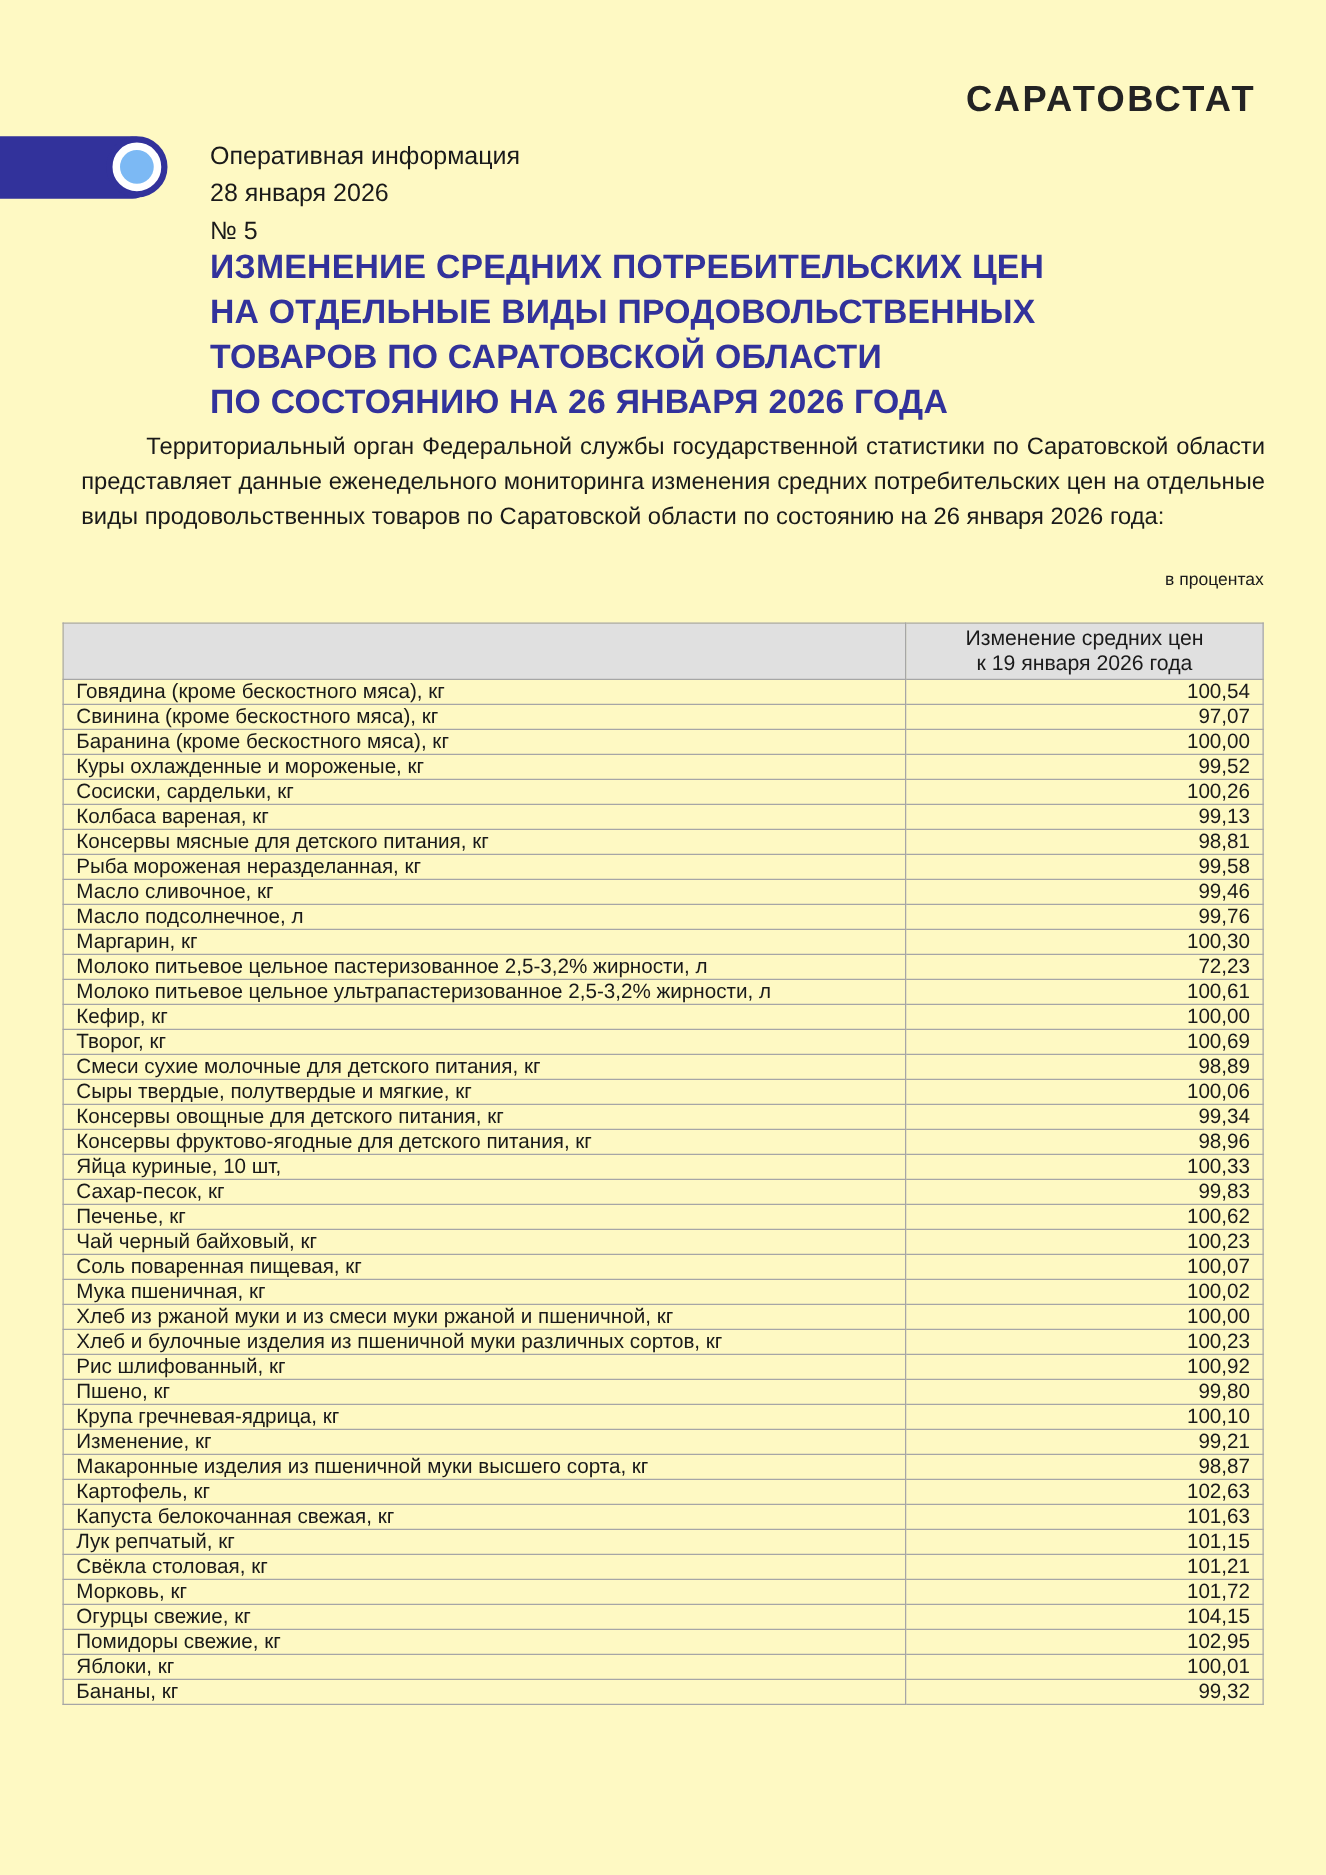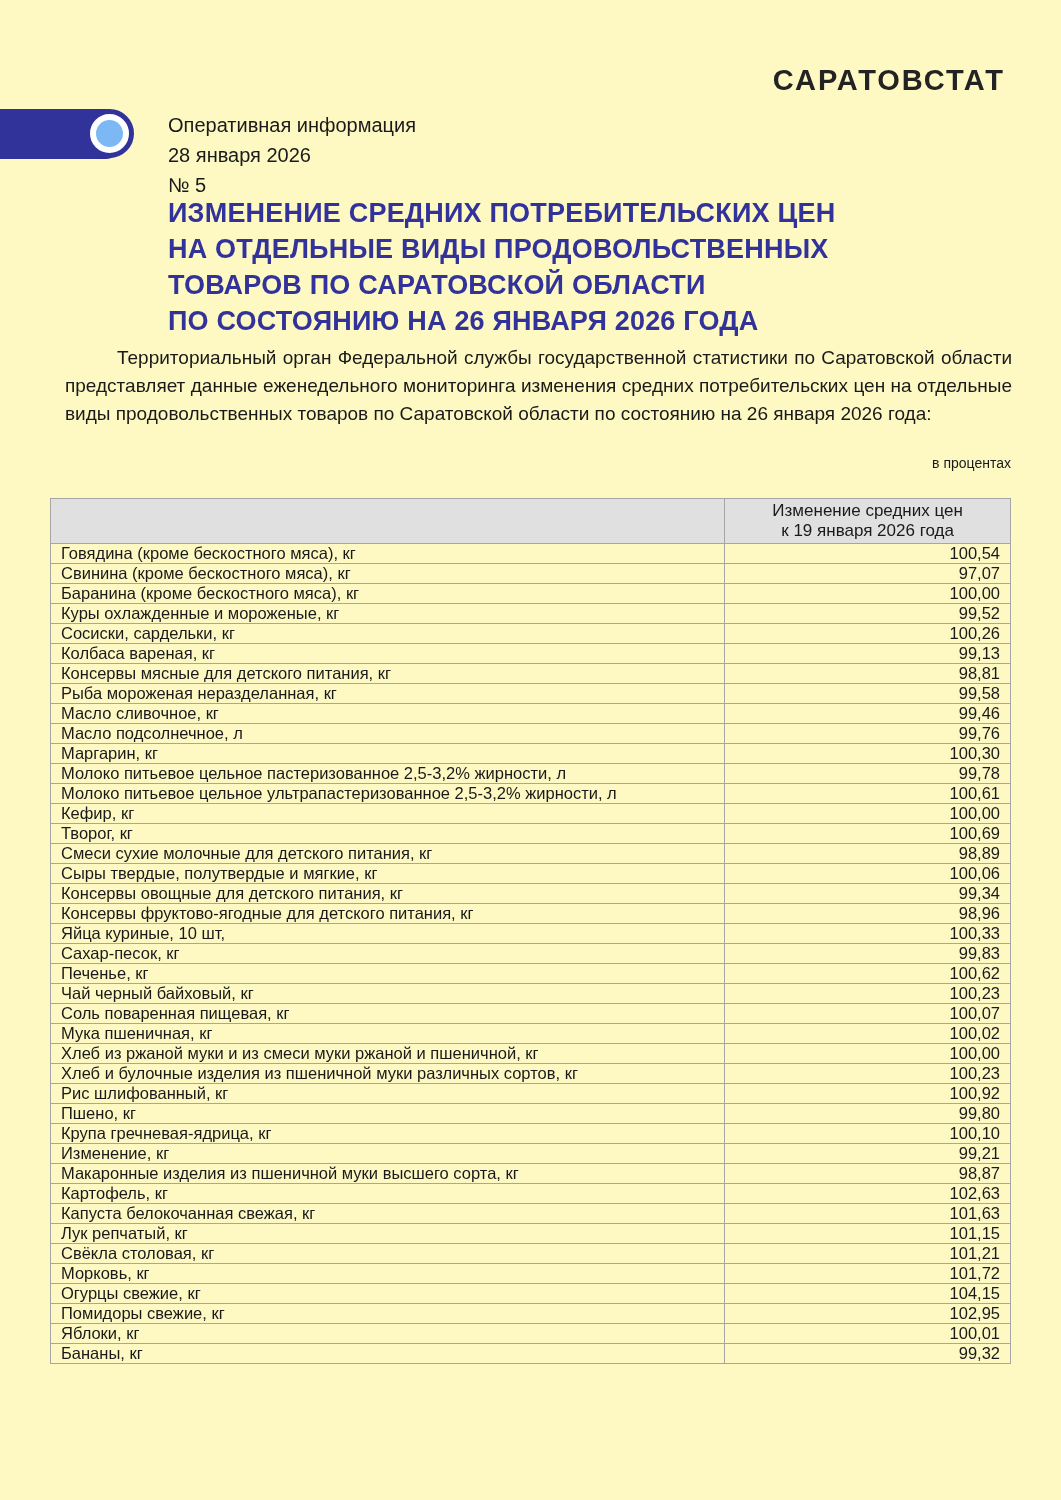--- a/index.html
+++ b/index.html
@@ -220,21 +220,21 @@
         <tr>
           <td class="col-product">Масло подсолнечное, л</td>
           <td class="col-value">99,76</td>
         </tr>
         <tr>
           <td class="col-product">Маргарин, кг</td>
           <td class="col-value">100,30</td>
         </tr>
         <tr>
           <td class="col-product">Молоко питьевое цельное пастеризованное 2,5-3,2% жирности, л</td>
-          <td class="col-value">99,78</td>
+          <td class="col-value">72,23</td>
         </tr>
         <tr>
           <td class="col-product">Молоко питьевое цельное ультрапастеризованное 2,5-3,2% жирности, л</td>
           <td class="col-value">100,61</td>
         </tr>
         <tr>
           <td class="col-product">Кефир, кг</td>
           <td class="col-value">100,00</td>
         </tr>
         <tr>

